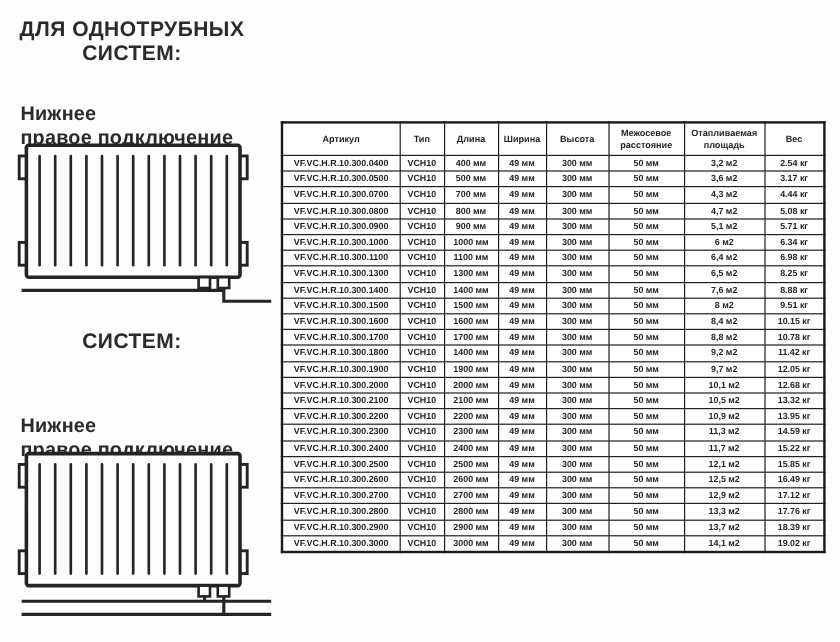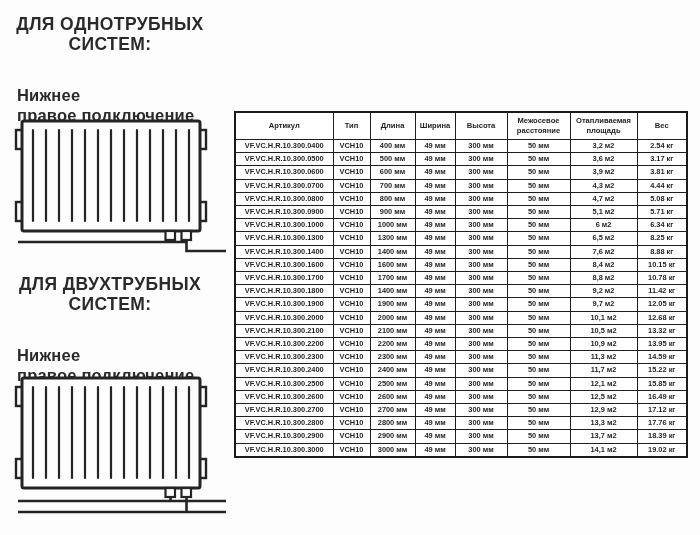--- a/index.html
+++ b/index.html
@@ -19,21 +19,21 @@
     position:absolute;left:17px;width:200px;text-align:left;
     font-size:16.5px;font-weight:800;letter-spacing:.2px;line-height:20px;
     color:#2a2a2a;
     margin-top:19px;
   }
   .section-title span,.section-sub span{display:block;}
   .diagram{position:absolute;left:0;width:232px;}
   #diagram-single{top:116px;height:148px;}
   #diagram-double{top:373px;height:152px;}
 
-  .table-wrap{position:absolute;left:234px;top:111px;}
+  .table-wrap{position:absolute;left:234px;top:101px;}
   table{
     border-collapse:collapse;table-layout:fixed;background:#fff;
     border:2.5px solid #1a1a1a;width:454px;
   }
   th,td{
     border:1.5px solid #1e1e1e;text-align:center;vertical-align:middle;
     padding:0 1px;font-weight:bold;color:#1f1f1f;overflow:hidden;
   }
   th{height:26px;font-size:7.6px;line-height:1.35;}
   td{height:12.2px;font-size:7.4px;line-height:12.2px;white-space:nowrap;}
@@ -79,21 +79,20 @@
       </g>
 
       <rect x="165.5" y="115" width="9.5" height="9" stroke-width="2.2" fill="#fdfdfd"></rect>
       <rect x="181.5" y="115" width="9.5" height="9" stroke-width="2.2" fill="#fdfdfd"></rect>
 
       <path d="M18 126 H186.5 V135 H226" stroke-width="2.6"></path>
     </g>
   </svg>
 
   <div class="section-title" style="top:274px;">
-    <span>ДЛЯ ДВУХТРУБНЫХ</span>
     <span>СИСТЕМ:</span>
   </div>
   <div class="section-sub" style="top:326px;">
     <span>Нижнее</span>
     <span>правое подключение</span>
   </div>
 
   <svg id="diagram-double" class="diagram" viewBox="0 0 232 152">
     <g stroke="#242424" fill="none">
       <rect x="16" y="14" width="7" height="19" stroke-width="2.4" fill="#fdfdfd"></rect>
@@ -166,30 +165,20 @@
           <td>VF.VC.H.R.10.300.0500</td>
           <td>VCH10</td>
           <td>500 мм</td>
           <td>49 мм</td>
           <td>300 мм</td>
           <td>50 мм</td>
           <td>3,6 м2</td>
           <td>3.17 кг</td>
         </tr>
         <tr>
-          <td>VF.VC.H.R.10.300.0600</td>
-          <td>VCH10</td>
-          <td>600 мм</td>
-          <td>49 мм</td>
-          <td>300 мм</td>
-          <td>50 мм</td>
-          <td>3,9 м2</td>
-          <td>3.81 кг</td>
-        </tr>
-        <tr>
           <td>VF.VC.H.R.10.300.0700</td>
           <td>VCH10</td>
           <td>700 мм</td>
           <td>49 мм</td>
           <td>300 мм</td>
           <td>50 мм</td>
           <td>4,3 м2</td>
           <td>4.44 кг</td>
         </tr>
         <tr>
@@ -216,38 +205,58 @@
           <td>VF.VC.H.R.10.300.1000</td>
           <td>VCH10</td>
           <td>1000 мм</td>
           <td>49 мм</td>
           <td>300 мм</td>
           <td>50 мм</td>
           <td>6 м2</td>
           <td>6.34 кг</td>
         </tr>
         <tr>
+          <td>VF.VC.H.R.10.300.1100</td>
+          <td>VCH10</td>
+          <td>1100 мм</td>
+          <td>49 мм</td>
+          <td>300 мм</td>
+          <td>50 мм</td>
+          <td>6,4 м2</td>
+          <td>6.98 кг</td>
+        </tr>
+        <tr>
           <td>VF.VC.H.R.10.300.1300</td>
           <td>VCH10</td>
           <td>1300 мм</td>
           <td>49 мм</td>
           <td>300 мм</td>
           <td>50 мм</td>
           <td>6,5 м2</td>
           <td>8.25 кг</td>
         </tr>
         <tr>
           <td>VF.VC.H.R.10.300.1400</td>
           <td>VCH10</td>
           <td>1400 мм</td>
           <td>49 мм</td>
           <td>300 мм</td>
           <td>50 мм</td>
           <td>7,6 м2</td>
           <td>8.88 кг</td>
+        </tr>
+        <tr>
+          <td>VF.VC.H.R.10.300.1500</td>
+          <td>VCH10</td>
+          <td>1500 мм</td>
+          <td>49 мм</td>
+          <td>300 мм</td>
+          <td>50 мм</td>
+          <td>8 м2</td>
+          <td>9.51 кг</td>
         </tr>
         <tr>
           <td>VF.VC.H.R.10.300.1600</td>
           <td>VCH10</td>
           <td>1600 мм</td>
           <td>49 мм</td>
           <td>300 мм</td>
           <td>50 мм</td>
           <td>8,4 м2</td>
           <td>10.15 кг</td>

